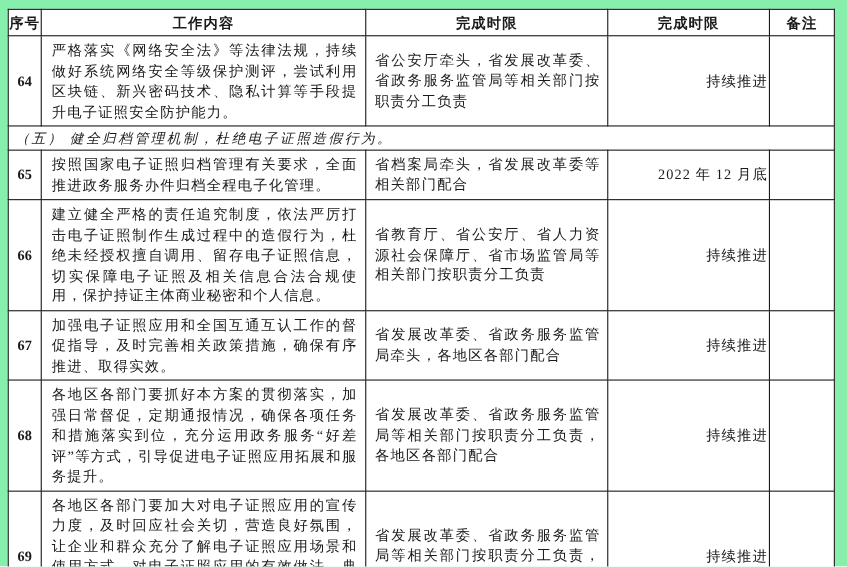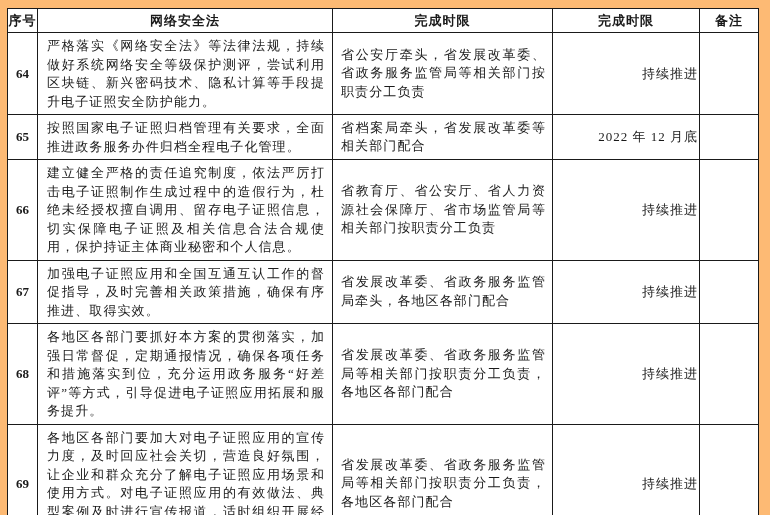--- a/index.html
+++ b/index.html
@@ -9,21 +9,21 @@
     width: 770px;
     height: 515px;
     overflow: hidden;
     font-family: "Liberation Serif", "DejaVu Serif", serif;
     color: #1a1a1a;
   }
   .page {
     position: relative;
     width: 770px;
     height: 515px;
-    background: #fdba74;
+    background: #86efac;
   }
   table.task-table {
     position: absolute;
     left: 7px;
     top: 8px;
     border-collapse: collapse;
     table-layout: fixed;
     background: #ffffff;
   }
   table.task-table th,
@@ -84,33 +84,36 @@
     <colgroup id="cols">
         <col style="width: 30px;">
         <col style="width: 295px;">
         <col style="width: 220px;">
         <col style="width: 147px;">
         <col style="width: 59px;">
       </colgroup>
     <thead>
       <tr id="header-row">
           <th>序号</th>
-          <th>网络安全法</th>
+          <th>工作内容</th>
           <th>完成时限</th>
           <th>完成时限</th>
           <th>备注</th>
         </tr>
     </thead>
     <tbody id="body-rows">
         <tr style="height: 76px;">
           <td class="num">64</td>
           <td class="content">严格落实《网络安全法》等法律法规，持续做好系统网络安全等级保护测评，尝试利用区块链、新兴密码技术、隐私计算等手段提升电子证照安全防护能力。</td>
           <td class="unit">省公安厅牵头，省发展改革委、省政务服务监管局等相关部门按职责分工负责</td>
           <td class="deadline">持续推进</td>
           <td class="note"></td>
+        </tr>
+        <tr style="height: 22px;">
+          <td colspan="5" class="section">（五） 健全归档管理机制，杜绝电子证照造假行为。</td>
         </tr>
         <tr style="height: 42px;">
           <td class="num">65</td>
           <td class="content">按照国家电子证照归档管理有关要求，全面推进政务服务办件归档全程电子化管理。</td>
           <td class="unit">省档案局牵头，省发展改革委等相关部门配合</td>
           <td class="deadline">2022 年 12 月底</td>
           <td class="note"></td>
         </tr>
         <tr style="height: 92px;">
           <td class="num">66</td>

